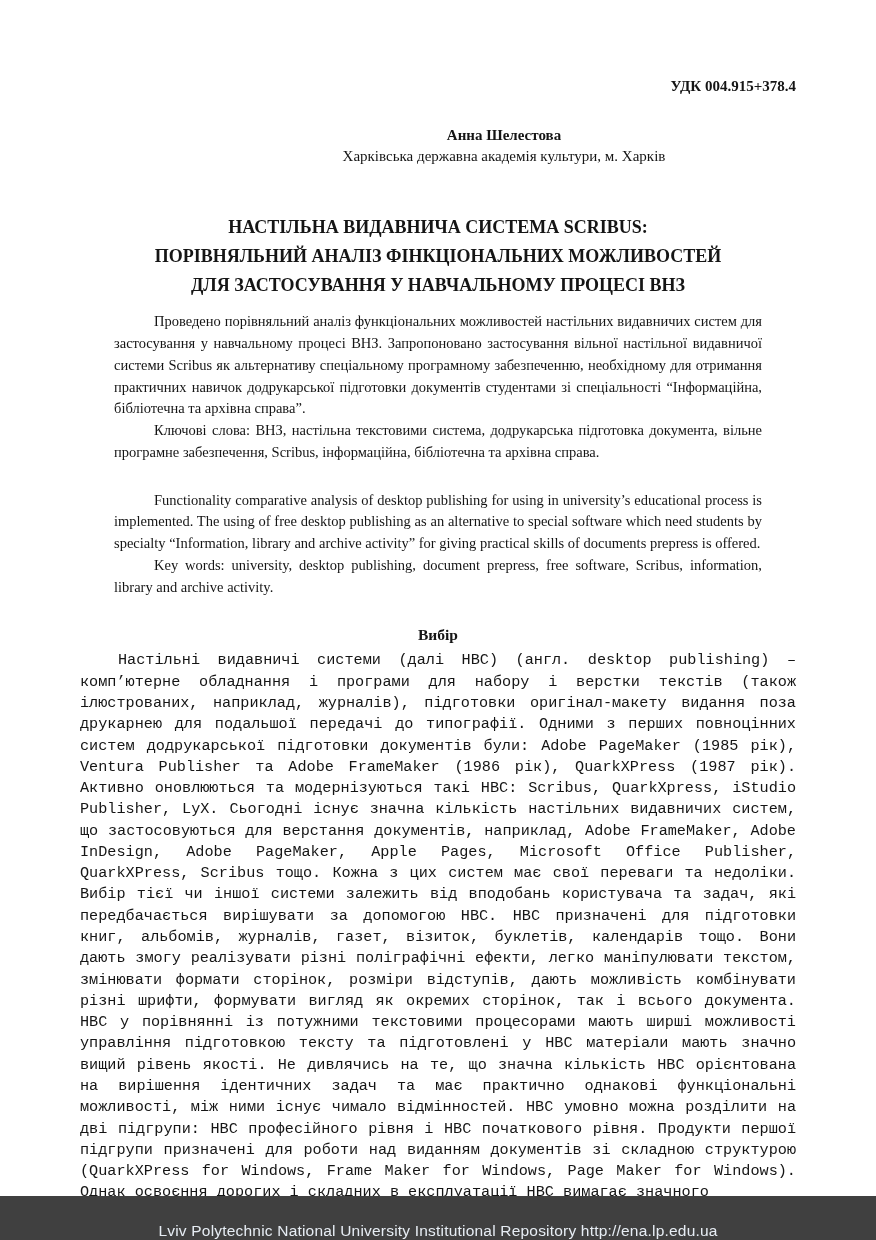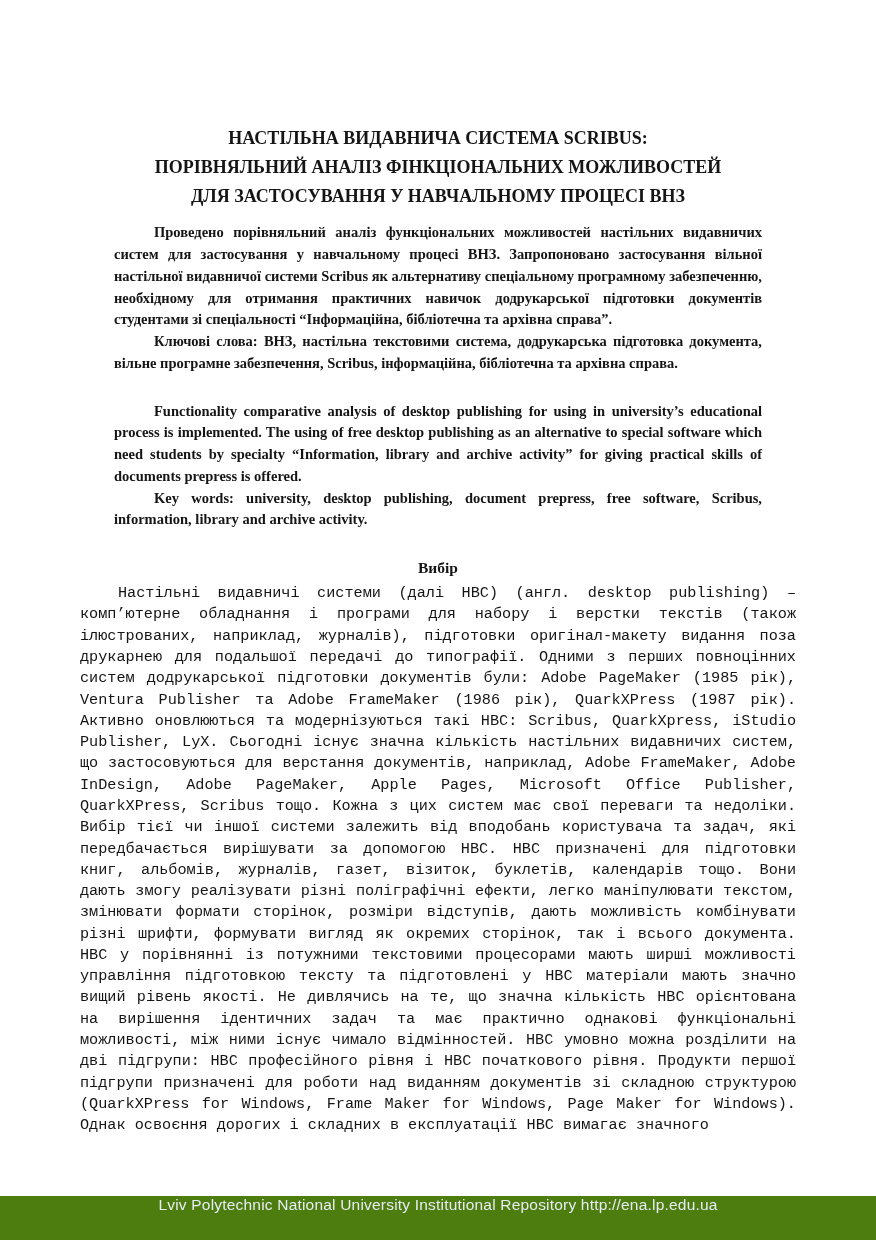--- a/index.html
+++ b/index.html
@@ -37,21 +37,21 @@
     font-size: 18px;
     line-height: 1.6;
   }
   .copyright {
     margin-top: 20px;
     font-style: italic;
     font-size: 15px;
   }
   .abstract {
     margin: 12px 34px 0 34px;
-    font-weight: bold;
+    font-weight: normal;
     font-size: 14.5px;
     line-height: 1.5;
     text-align: justify;
   }
   .abstract p {
     margin: 0;
     text-indent: 40px;
   }
   .abstract-en { margin-top: 26px; }
   .section-heading {
@@ -75,39 +75,44 @@
     width: 100%;
     text-align: center;
     font-size: 15px;
   }
   .footer-bar {
     position: absolute;
     left: 0;
     bottom: 0;
     width: 100%;
     height: 44px;
-    background: #4d7c0f;
+    background: #404040;
     display: flex;
-    align-items: flex-start;
+    align-items: flex-end;
     justify-content: center;
   }
   .footer-text {
     font-family: "Liberation Sans", sans-serif;
     font-size: 15.5px;
     color: #e7edf4;
     letter-spacing: 0.2px;
   }
 </style>
 </head>
 <body>
 
 <div class="page">
   <div class="content">
 
+    <div class="udc">УДК 004.915+378.4</div>
 
+    <div class="author-block">
+      <div class="author">Анна Шелестова</div>
+      <div class="affiliation">Харківська державна академія культури, м. Харків</div>
+    </div>
 
     <h1 class="paper-title">
       <div>НАСТІЛЬНА ВИДАВНИЧА СИСТЕМА SCRIBUS:</div>
       <div>ПОРІВНЯЛЬНИЙ АНАЛІЗ ФІНКЦІОНАЛЬНИХ МОЖЛИВОСТЕЙ</div>
       <div>ДЛЯ ЗАСТОСУВАННЯ У НАВЧАЛЬНОМУ ПРОЦЕСІ ВНЗ</div>
     </h1>
 
 
     <div class="abstract">
       <p>Проведено порівняльний аналіз функціональних можливостей настільних видавничих систем для застосування у навчальному процесі ВНЗ. Запропоновано застосування вільної настільної видавничої системи Scribus як альтернативу спеціальному програмному забезпеченню, необхідному для отримання практичних навичок додрукарської підготовки документів студентами зі спеціальності “Інформаційна, бібліотечна та архівна справа”.</p>

